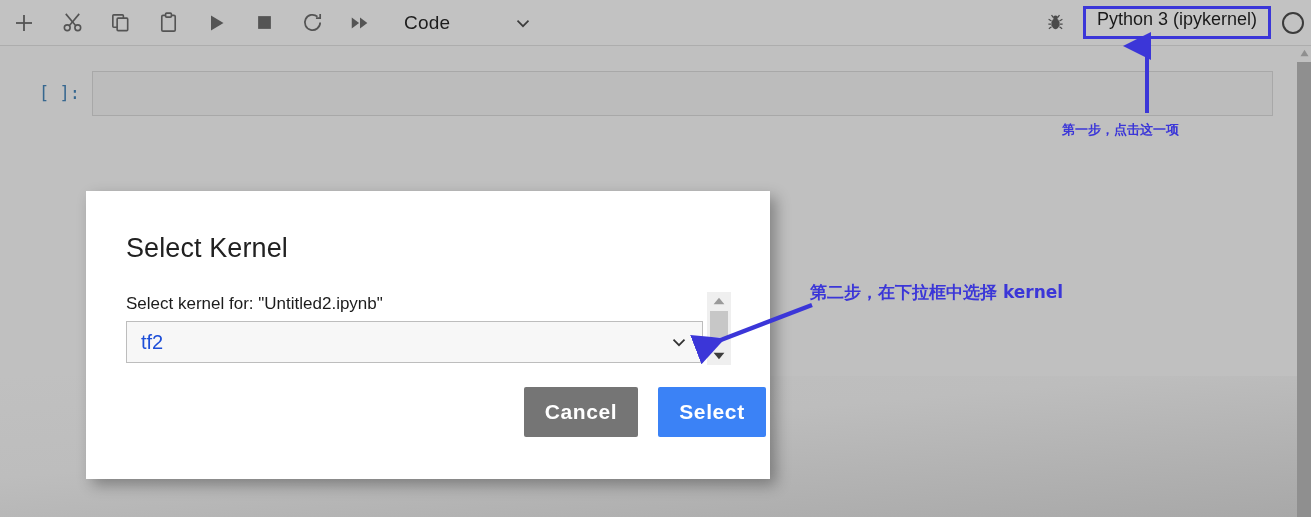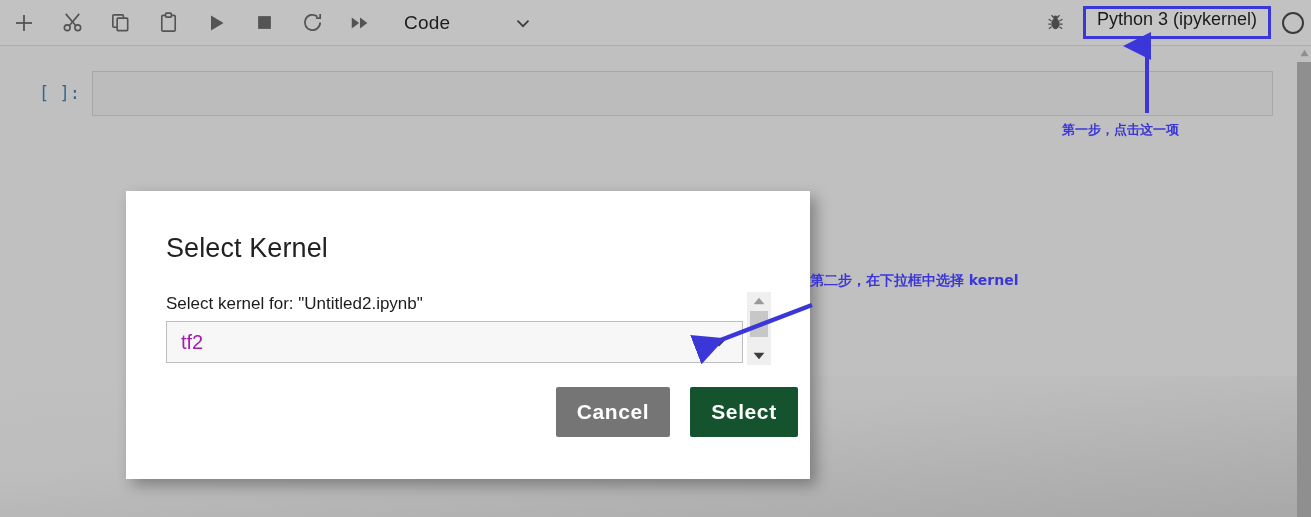--- a/index.html
+++ b/index.html
@@ -165,21 +165,20 @@
   }
 
   #dialog {
     position: absolute;
     left: 86px;
     top: 191px;
     width: 684px;
     height: 288px;
     background: #ffffff;
     box-shadow: 6px 6px 14px rgba(0,0,0,0.32);
-    margin-left: 40px;
   }
 
   #dialog-title {
     position: absolute;
     left: 40px;
     top: 42px;
     font-size: 27px;
     color: #212121;
     font-weight: normal;
     letter-spacing: 0.1px;
@@ -201,21 +200,21 @@
     height: 42px;
     background: #f7f7f7;
     border: 1px solid #bdbdbd;
     display: flex;
     align-items: center;
     padding: 0 12px 0 14px;
   }
   #kernel-select-value {
     flex: 1 1 auto;
     font-size: 20px;
-    color: #a21caf;
+    color: #1d4ed8;
   }
   #kernel-select-chevron {
     display: flex;
     align-items: center;
     color: #333;
   }
 
   
   #select-scrollbar {
     position: absolute;
@@ -241,21 +240,21 @@
     position: absolute;
     left: 3px;
     top: 19px;
     width: 18px;
     height: 26px;
     background: #c7c7c7;
   }
 
   #dialog-footer {
     position: absolute;
-    left: 8px;
+    left: 16px;
     top: 196px;
     width: 684px;
     display: flex;
     justify-content: flex-end;
     padding-right: 20px;
     gap: 20px;
   }
 
   .dlg-btn {
     height: 50px;
@@ -263,39 +262,39 @@
     border: none;
     font-family: "Liberation Sans", sans-serif;
     font-size: 21px;
     font-weight: bold;
     color: #ffffff;
     letter-spacing: 0.6px;
     cursor: pointer;
     border-radius: 2px;
   }
   #cancel-button { background: #757575; }
-  #select-button { background: #14532d; min-width: 108px; }
+  #select-button { background: #3b82f6; min-width: 108px; }
 
   
   .annot {
     position: absolute;
     color: #3b36d8;
     font-weight: bold;
     font-family: "DejaVu Sans", "Liberation Sans", sans-serif;
     white-space: nowrap;
   }
   #annot-step1 {
     left: 1062px;
     top: 121px;
     font-size: 13px;
   }
   #annot-step2 {
     left: 810px;
-    top: 272px;
-    font-size: 14px;
+    top: 281px;
+    font-size: 17px;
   }
 
   #arrow-layer {
     position: absolute;
     top: 0; left: 0;
     width: 1311px;
     height: 517px;
     pointer-events: none;
   }
 </style>

